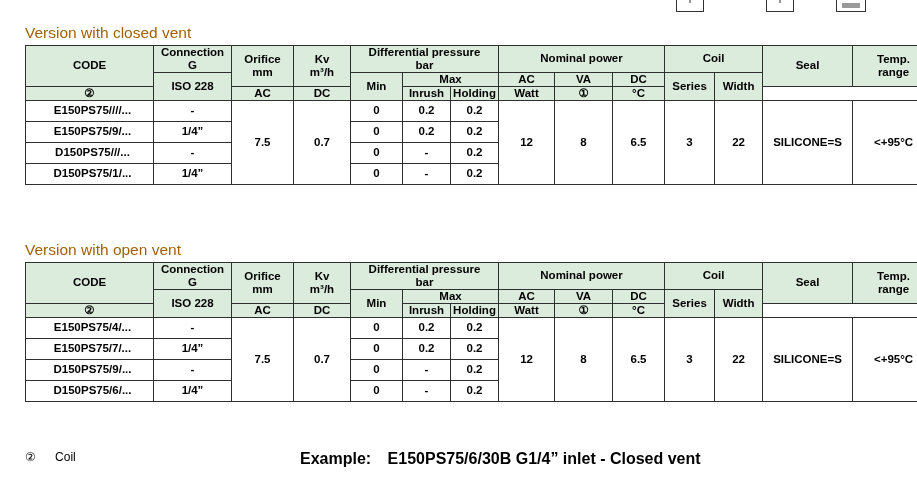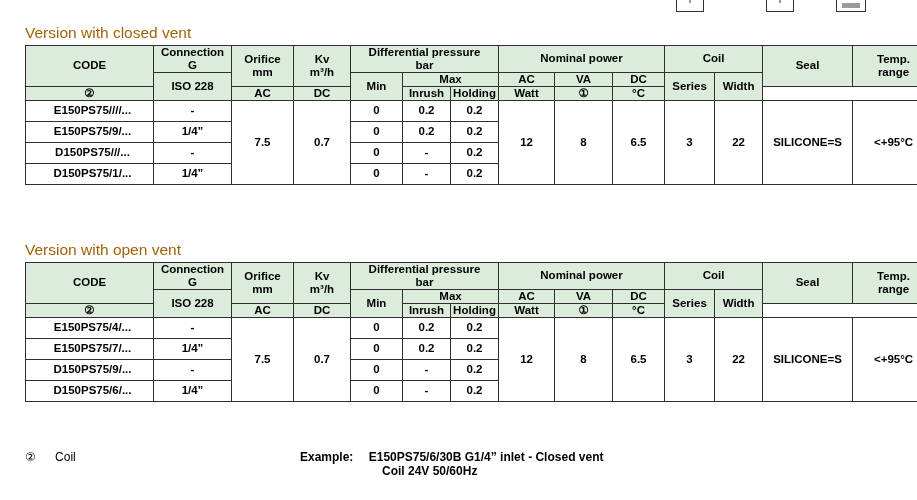--- a/index.html
+++ b/index.html
@@ -117,21 +117,21 @@
     position: absolute;
     left: 0;
     top: 0;
     font-size: 12px;
   }
   .footer-left .mark { margin-right: 16px; }
   .footer-example {
     position: absolute;
     left: 275px;
     top: 0;
-    font-size: 12px;
+    font-size: 16px;
     font-weight: bold;
   }
   .footer-example .lbl { font-weight: bold; margin-right: 12px; }
   .footer-example .line2 { margin-left: 82px; }
 </style>
 </head>
 <body>
 
 <div class="page">
 
@@ -366,17 +366,16 @@
   <div class="footer">
     <div class="footer-left">
       <span class="mark">②</span>
       <span>Coil</span>
     </div>
     <div class="footer-example">
       <div>
         <span class="lbl">Example:</span>
         <span>E150PS75/6/30B  G1/4” inlet  - Closed vent</span>
       </div>
-      <div class="line2">Coil 24V 50/60Hz</div>
     </div>
   </div>
 
 </div>
 
 </body></html>

